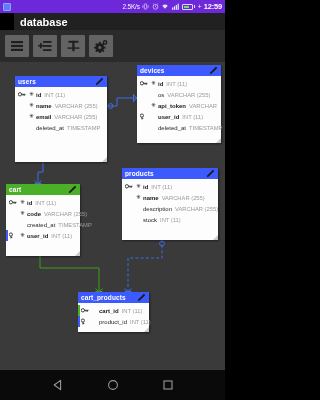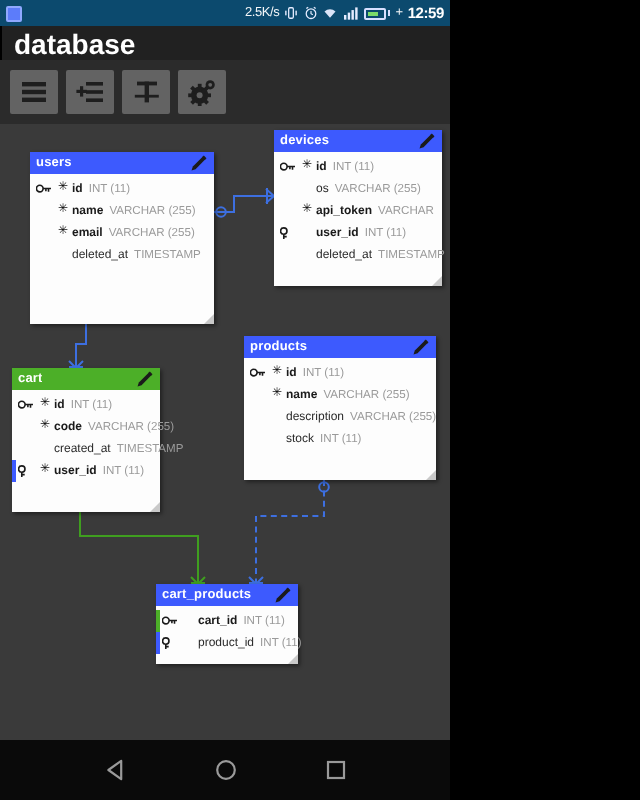--- a/index.html
+++ b/index.html
@@ -5,21 +5,21 @@
   html,body{margin:0;padding:0;background:#000;}
   body{
     width:225px;height:400px;overflow:hidden;position:relative;
     font-family:"Liberation Sans","DejaVu Sans",sans-serif;
     -webkit-font-smoothing:antialiased;
   }
 
   
   .statusbar{
     position:absolute;left:0;top:0;width:225px;height:13px;
-    background:#0c4a6e;color:#fff;
+    background:#6d28d9;color:#fff;
     display:flex;align-items:center;
     font-size:7px;box-sizing:border-box;padding:0 3px;
   }
   .sb-appicon{
     width:8px;height:8px;background:#5c7cfa;border:1px solid #8fa8ff;
     box-sizing:border-box;border-radius:1px;flex:0 0 auto;
   }
   .sb-right{margin-left:auto;display:flex;align-items:center;gap:2.5px;}
   .sb-text{font-size:6.5px;letter-spacing:-.2px;opacity:.95;}
   .sb-ico{display:block;}
@@ -29,24 +29,24 @@
   .sb-batt .body{
     width:11px;height:6px;border:1px solid #d8e0ff;border-radius:1px;
     box-sizing:border-box;padding:1px;display:block;
   }
   .sb-batt .fill{display:block;height:100%;width:70%;background:#7bdc6a;}
   .sb-batt .tip{width:1.5px;height:3px;background:#d8e0ff;margin-left:.5px;}
   .sb-time{font-size:7.5px;font-weight:bold;letter-spacing:-.2px;}
 
   
   .titlebar{
-    position:absolute;left:1px;top:13px;width:225px;height:17px;
+    position:absolute;left:14px;top:13px;width:225px;height:17px;
     background:#212121;color:#fff;display:flex;align-items:center;
     padding-left:6px;box-sizing:border-box;
-    font-size:14px;font-weight:bold;
+    font-size:11px;font-weight:bold;
   }
 
   
   .toolbar{
     position:absolute;left:0;top:30px;width:225px;height:32px;
     background:#2b2b2b;display:flex;align-items:center;
     padding-left:5px;box-sizing:border-box;gap:4px;
   }
   .tbtn{
     width:24px;height:22px;background:#636363;border-radius:1px;

